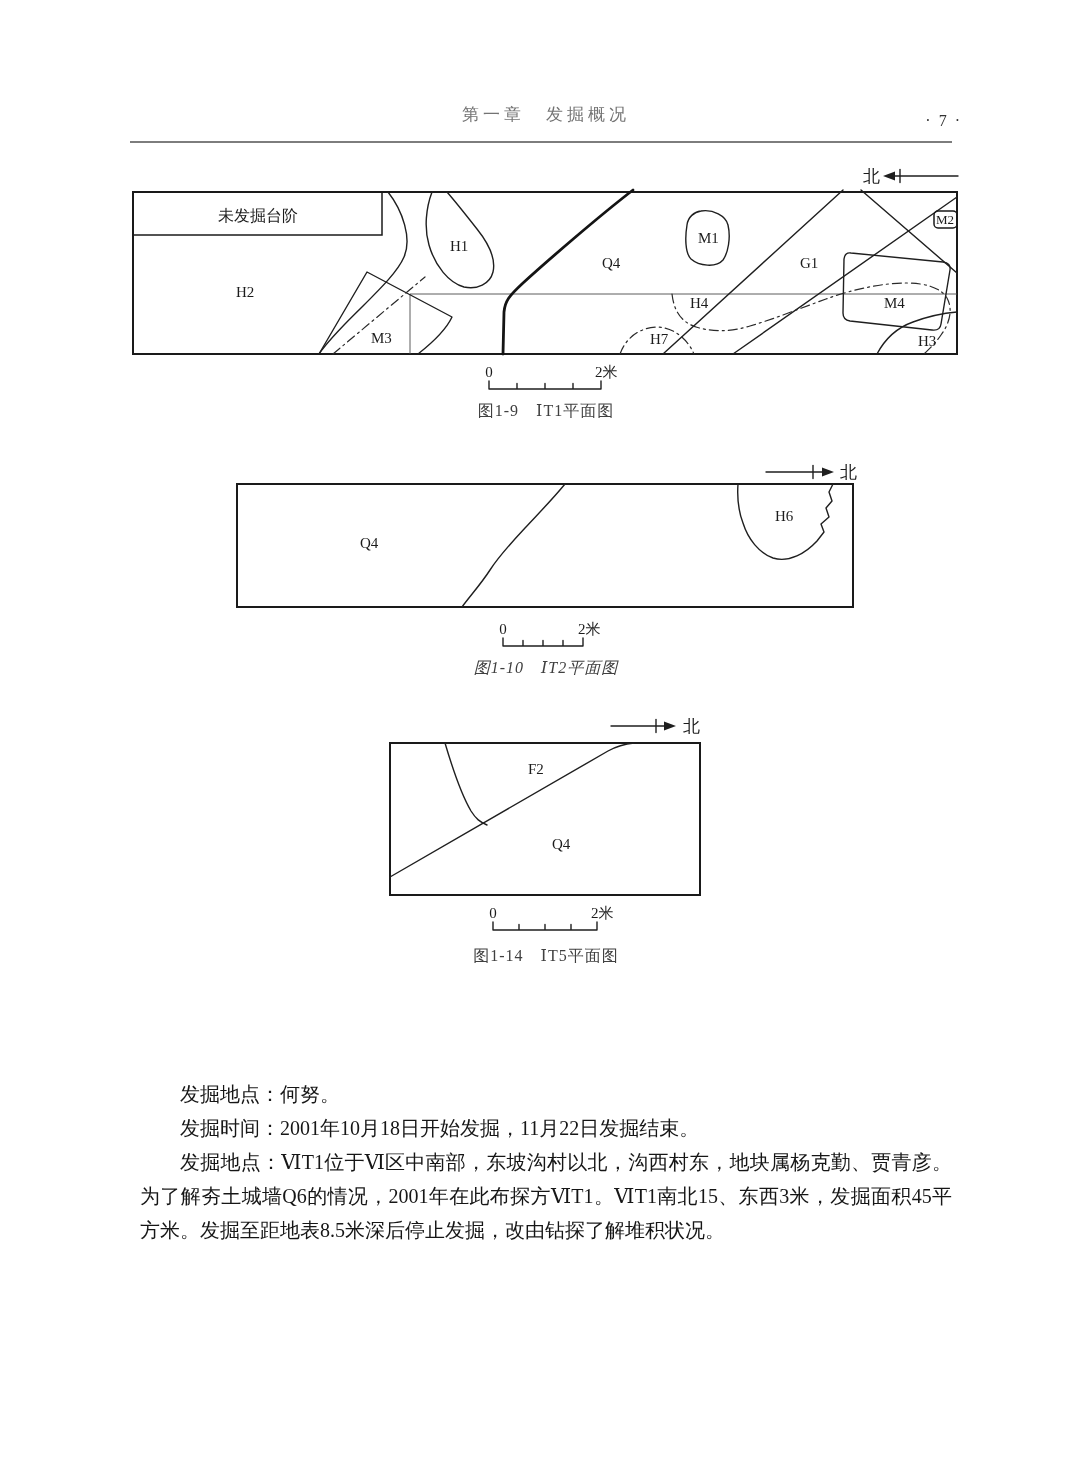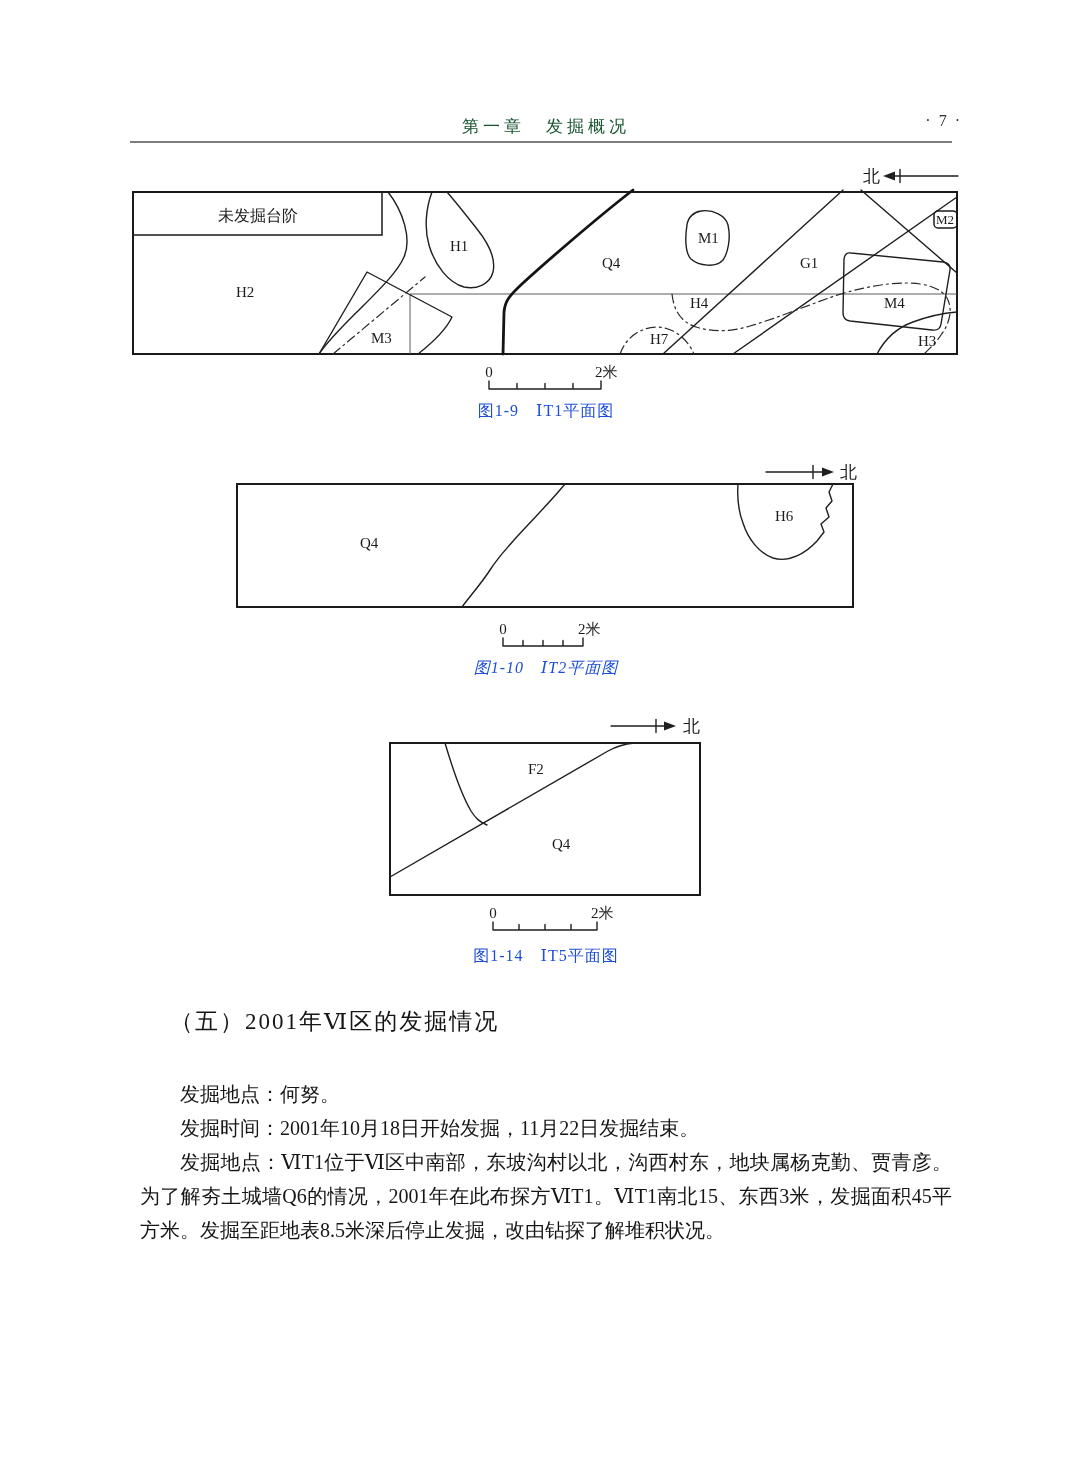--- a/index.html
+++ b/index.html
@@ -2,43 +2,43 @@
 <html><head>
 <meta charset="utf-8">
 <style>
   html,body{margin:0;padding:0;background:#e8e8e8;}
   .page{
     position:relative;width:1080px;height:1466px;background:#ffffff;
     margin:0 auto;overflow:hidden;
     font-family:"Liberation Serif","DejaVu Serif",serif;color:#1c1c1c;
   }
   .hdr-title{
-    position:absolute;top:115px;left:140px;width:812px;height:24px;
-    text-align:center;font-size:17px;letter-spacing:4px;color:#14532d;
+    position:absolute;top:103px;left:140px;width:812px;height:24px;
+    text-align:center;font-size:17px;letter-spacing:4px;color:#737373;
   }
   .hdr-pageno{
     position:absolute;top:112px;right:118px;font-size:16px;color:#333;letter-spacing:2px;
   }
   .hdr-rule{
     position:absolute;top:141px;left:130px;width:822px;height:2px;background:#7d7d7d;
   }
   svg{position:absolute;overflow:visible;}
   svg .ln{fill:none;stroke:#1f1f1f;stroke-width:1.4;stroke-linecap:round;stroke-linejoin:round;}
   svg .ln-thin{fill:none;stroke:#4a4a4a;stroke-width:0.9;}
   svg .ln-thick{fill:none;stroke:#141414;stroke-width:2.8;stroke-linecap:round;}
   svg .ln-dd{fill:none;stroke:#2a2a2a;stroke-width:1.2;stroke-dasharray:9 4 2 4;stroke-linecap:round;}
   svg .frame{fill:none;stroke:#1a1a1a;stroke-width:2;}
   svg .box{fill:none;stroke:#1a1a1a;stroke-width:1.5;}
   svg text{fill:#1c1c1c;font-family:"Liberation Serif","DejaVu Serif",serif;font-size:15px;}
   svg text.big{font-size:16px;}
   svg text.small{font-size:13px;}
   svg text.north{font-size:17px;}
   .caption{
     position:absolute;left:140px;width:812px;text-align:center;
-    font-size:16px;color:#1d4ed8;letter-spacing:1px;
+    font-size:16px;color:#404040;letter-spacing:1px;
   }
   .sec-heading{
     position:absolute;top:1006px;left:170px;font-size:23px;letter-spacing:2px;color:#161616;
   }
   .body-text{
     position:absolute;top:1077px;left:140px;width:812px;
     font-size:20px;line-height:34px;text-align:justify;color:#161616;
   }
   .body-text p{margin:0;text-indent:2em;}
 </style>
@@ -146,20 +146,19 @@
     <text x="528" y="774">F2</text>
     <text x="552" y="849">Q4</text>
     <g>
       <path class="ln" stroke-width="1.2" d="M 493,930 L 597,930 M 493,930 L 493,922 M 519,930 L 519,924.5 M 545,930 L 545,924.5 M 571,930 L 571,924.5 M 597,930 L 597,922"></path>
       <text x="493" y="918" text-anchor="middle">0</text>
       <text x="591" y="918">2米</text>
     </g>
   </svg>
   <div class="caption" style="top:946px;">图1-14　ⅠT5平面图</div>
 
-  <div class="sec-heading">（五）2001年Ⅵ区的发掘情况</div>
   <div class="body-text">
     <p>发掘地点：何努。</p>
     <p>发掘时间：2001年10月18日开始发掘，11月22日发掘结束。</p>
     <p>发掘地点：ⅥT1位于Ⅵ区中南部，东坡沟村以北，沟西村东，地块属杨克勤、贾青彦。为了解夯土城墙Q6的情况，2001年在此布探方ⅥT1。ⅥT1南北15、东西3米，发掘面积45平方米。发掘至距地表8.5米深后停止发掘，改由钻探了解堆积状况。</p>
   </div>
 
 </div>
 
 </body></html>

